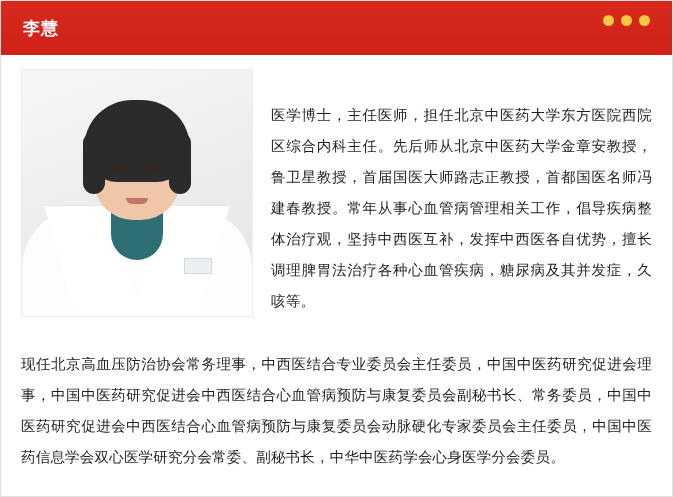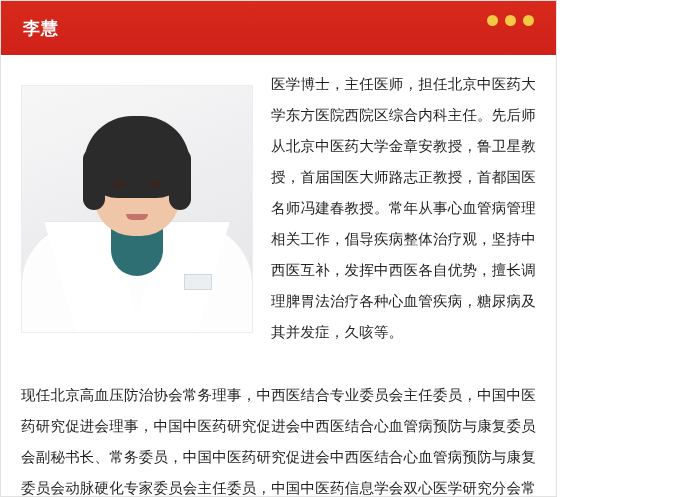--- a/index.html
+++ b/index.html
@@ -9,21 +9,21 @@
   body {
     width: 673px;
     height: 497px;
     background: #ffffff;
     font-family: "Liberation Sans", sans-serif;
     overflow: hidden;
   }
 
   .page {
     position: relative;
-    width: 557px;
+    width: 673px;
     height: 497px;
     box-sizing: border-box;
     border: 1px solid #e2e2e2;
     background: #ffffff;
     overflow: hidden;
   }
 
   
   .header {
     position: relative;
@@ -56,21 +56,21 @@
     background: #f6c945;
   }
 
   
   .content {
     padding: 14px 20px 0 20px;
   }
 
   .top-block {
     display: flex;
-    align-items: center;
+    align-items: flex-end;
   }
 
   .portrait {
     width: 232px;
     height: 248px;
     flex: 0 0 232px;
     border: 1px solid #ededed;
     box-sizing: border-box;
     position: relative;
     overflow: hidden;

